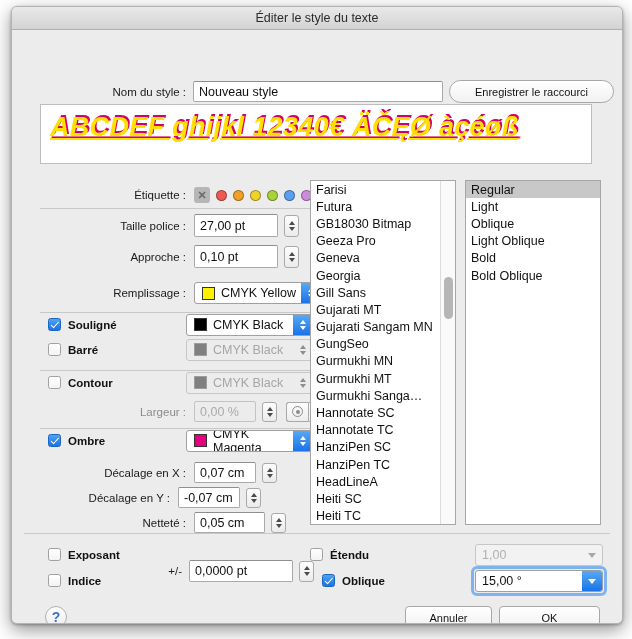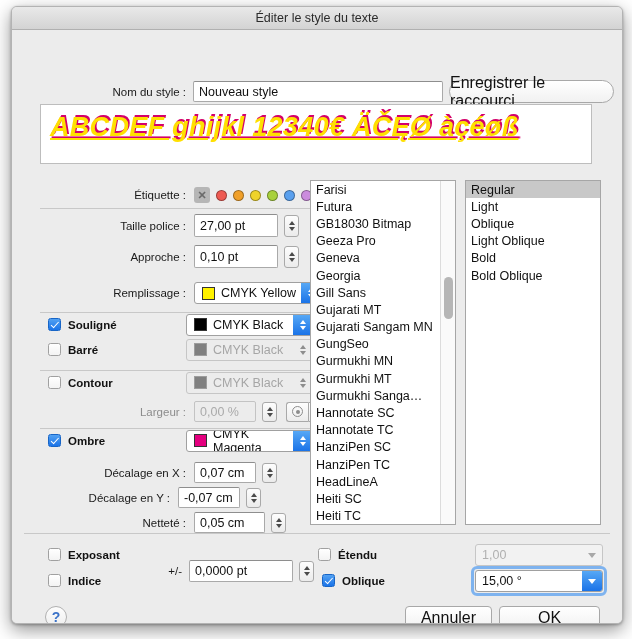--- a/index.html
+++ b/index.html
@@ -117,21 +117,21 @@
     margin-left:auto;margin-right:5px;width:0;height:0;
     border-top:4px solid transparent;border-bottom:4px solid transparent;border-left:5px solid #1a1a1a;
   }
   .sbar{position:absolute;width:15px;background:#fafafa;border-left:1px solid #dcdcdc;box-sizing:border-box;}
   .thumb{position:absolute;left:3px;width:9px;border-radius:4.5px;background:#b6b6b6;}
 
   
   .btn{
     border:1px solid #a8a8a8;border-radius:4px;
     background:linear-gradient(to bottom,#ffffff,#f1f1f1);
-    font-size:16px;color:#111;
+    font-size:11px;color:#111;
     display:flex;align-items:center;justify-content:center;box-sizing:border-box;
   }
   .btn.pill{border-radius:13px;}
   .help{
     width:22px;height:22px;border-radius:50%;
     border:1px solid #b0b0b0;background:linear-gradient(to bottom,#fdfdfd,#eee);
     display:flex;align-items:center;justify-content:center;
     font-size:14px;color:#3a72c8;font-weight:bold;box-sizing:border-box;
   }
   .segbtn{
@@ -483,21 +483,21 @@
       <span class="lbl" style="width:18px;">+/-</span>
       <div class="tfield" style="width:104px;height:22px;margin-left:7px;">
         <span>0,0000 pt</span>
       </div>
       <div class="stepper" style="height:21px;margin-left:6px;">
           <i class="up"></i>
           <i class="dn"></i>
         </div>
     </div>
 
-    <div class="row" style="left:306px;top:518px;text-align:center;">
+    <div class="row" style="left:298px;top:518px;text-align:center;">
       <span class="cbox"></span>
       <span class="lbl-b" style="margin-left:7px;">Étendu</span>
     </div>
     <div class="combo dis" style="position:absolute;left:463px;top:514px;width:128px;">
       <span>1,00</span>
       <span class="cbtn">
           <i></i>
         </span>
     </div>
 

